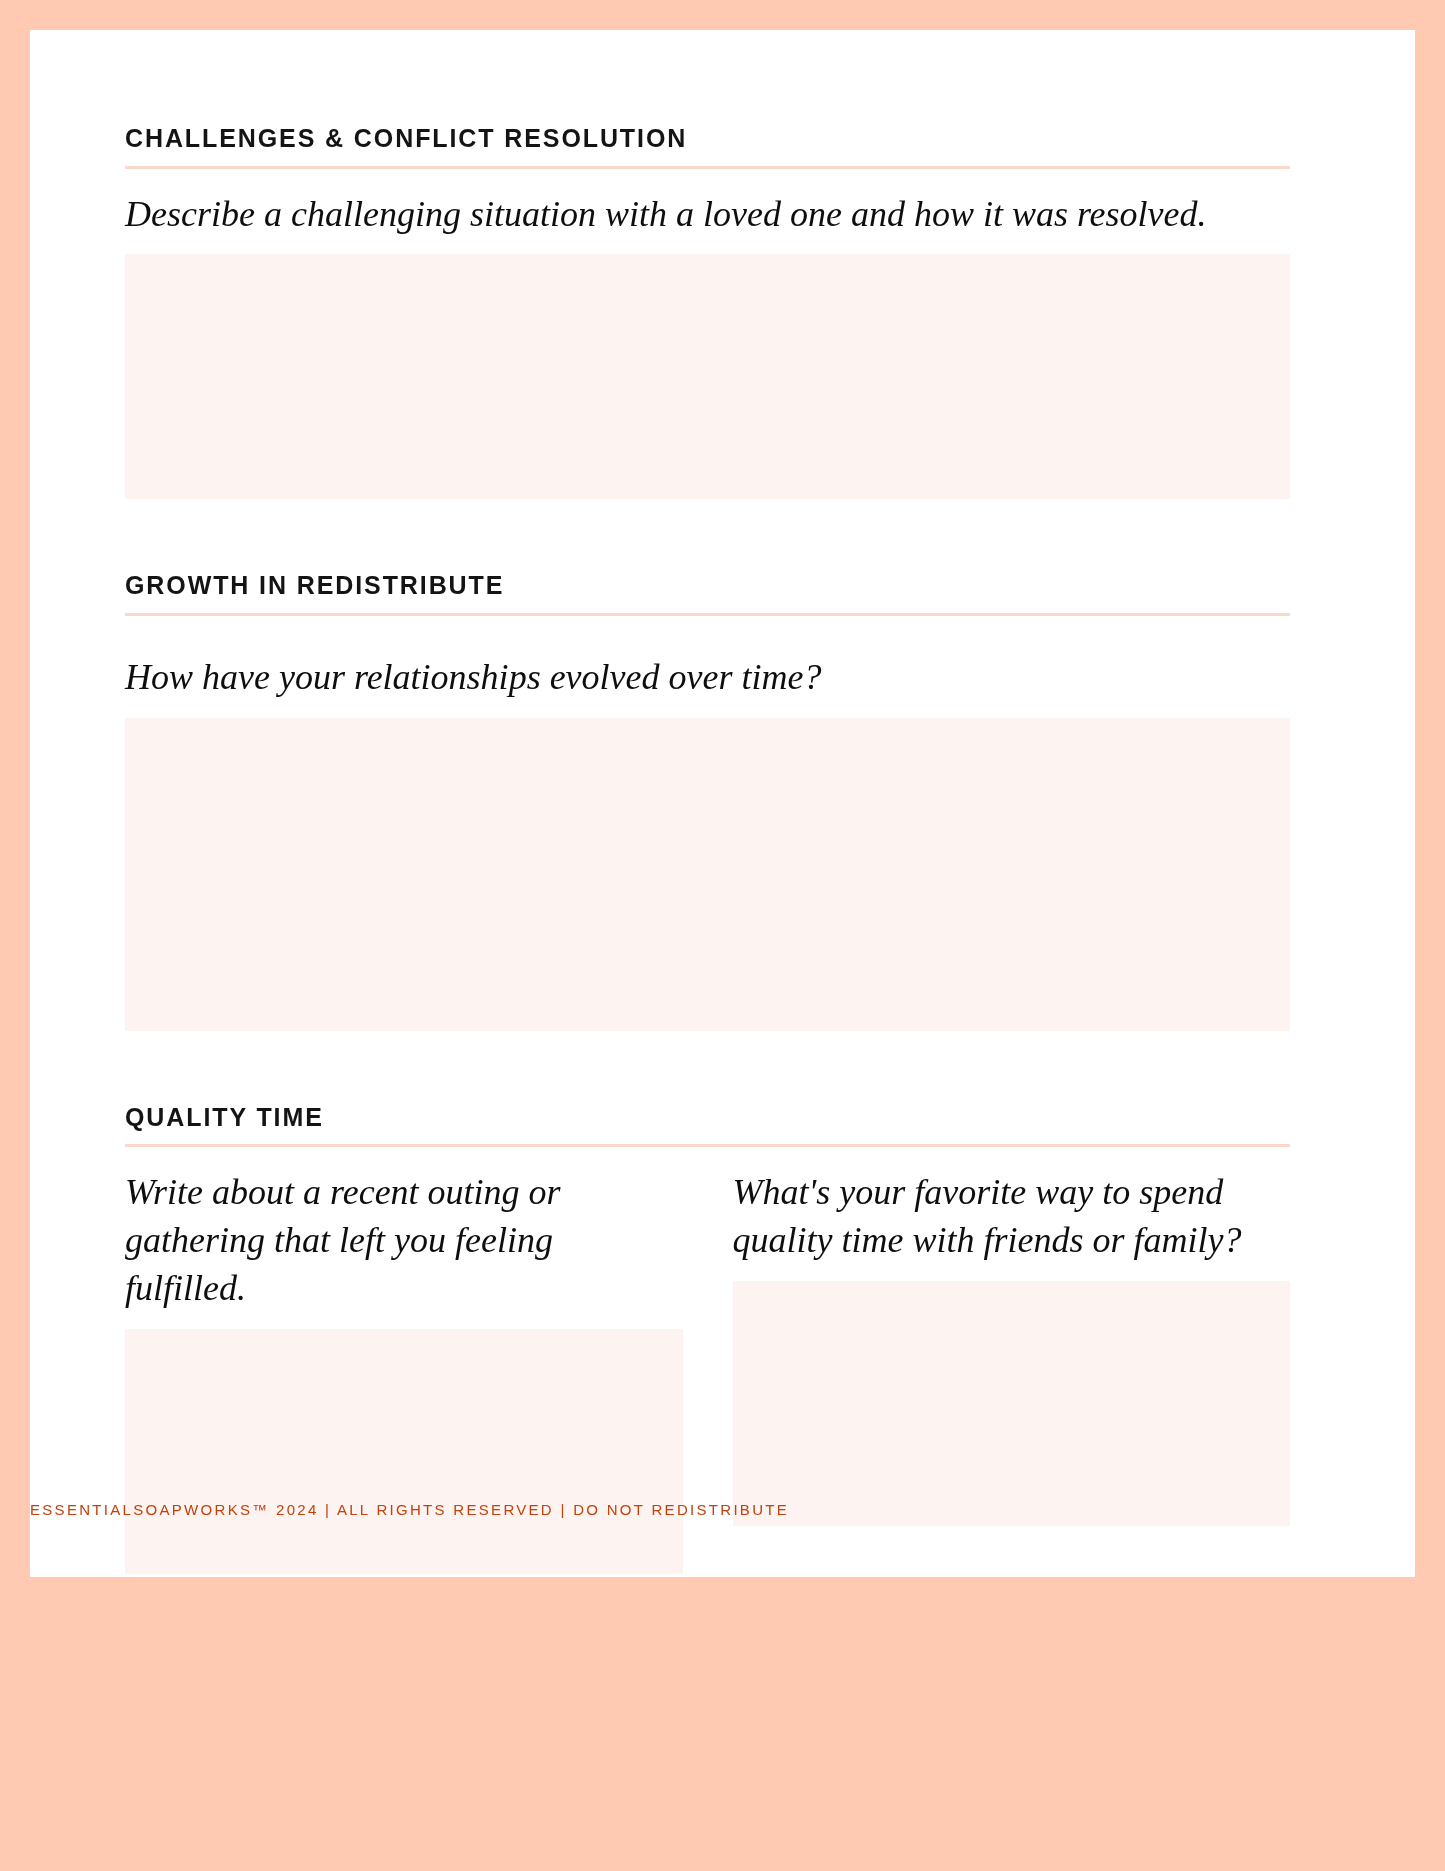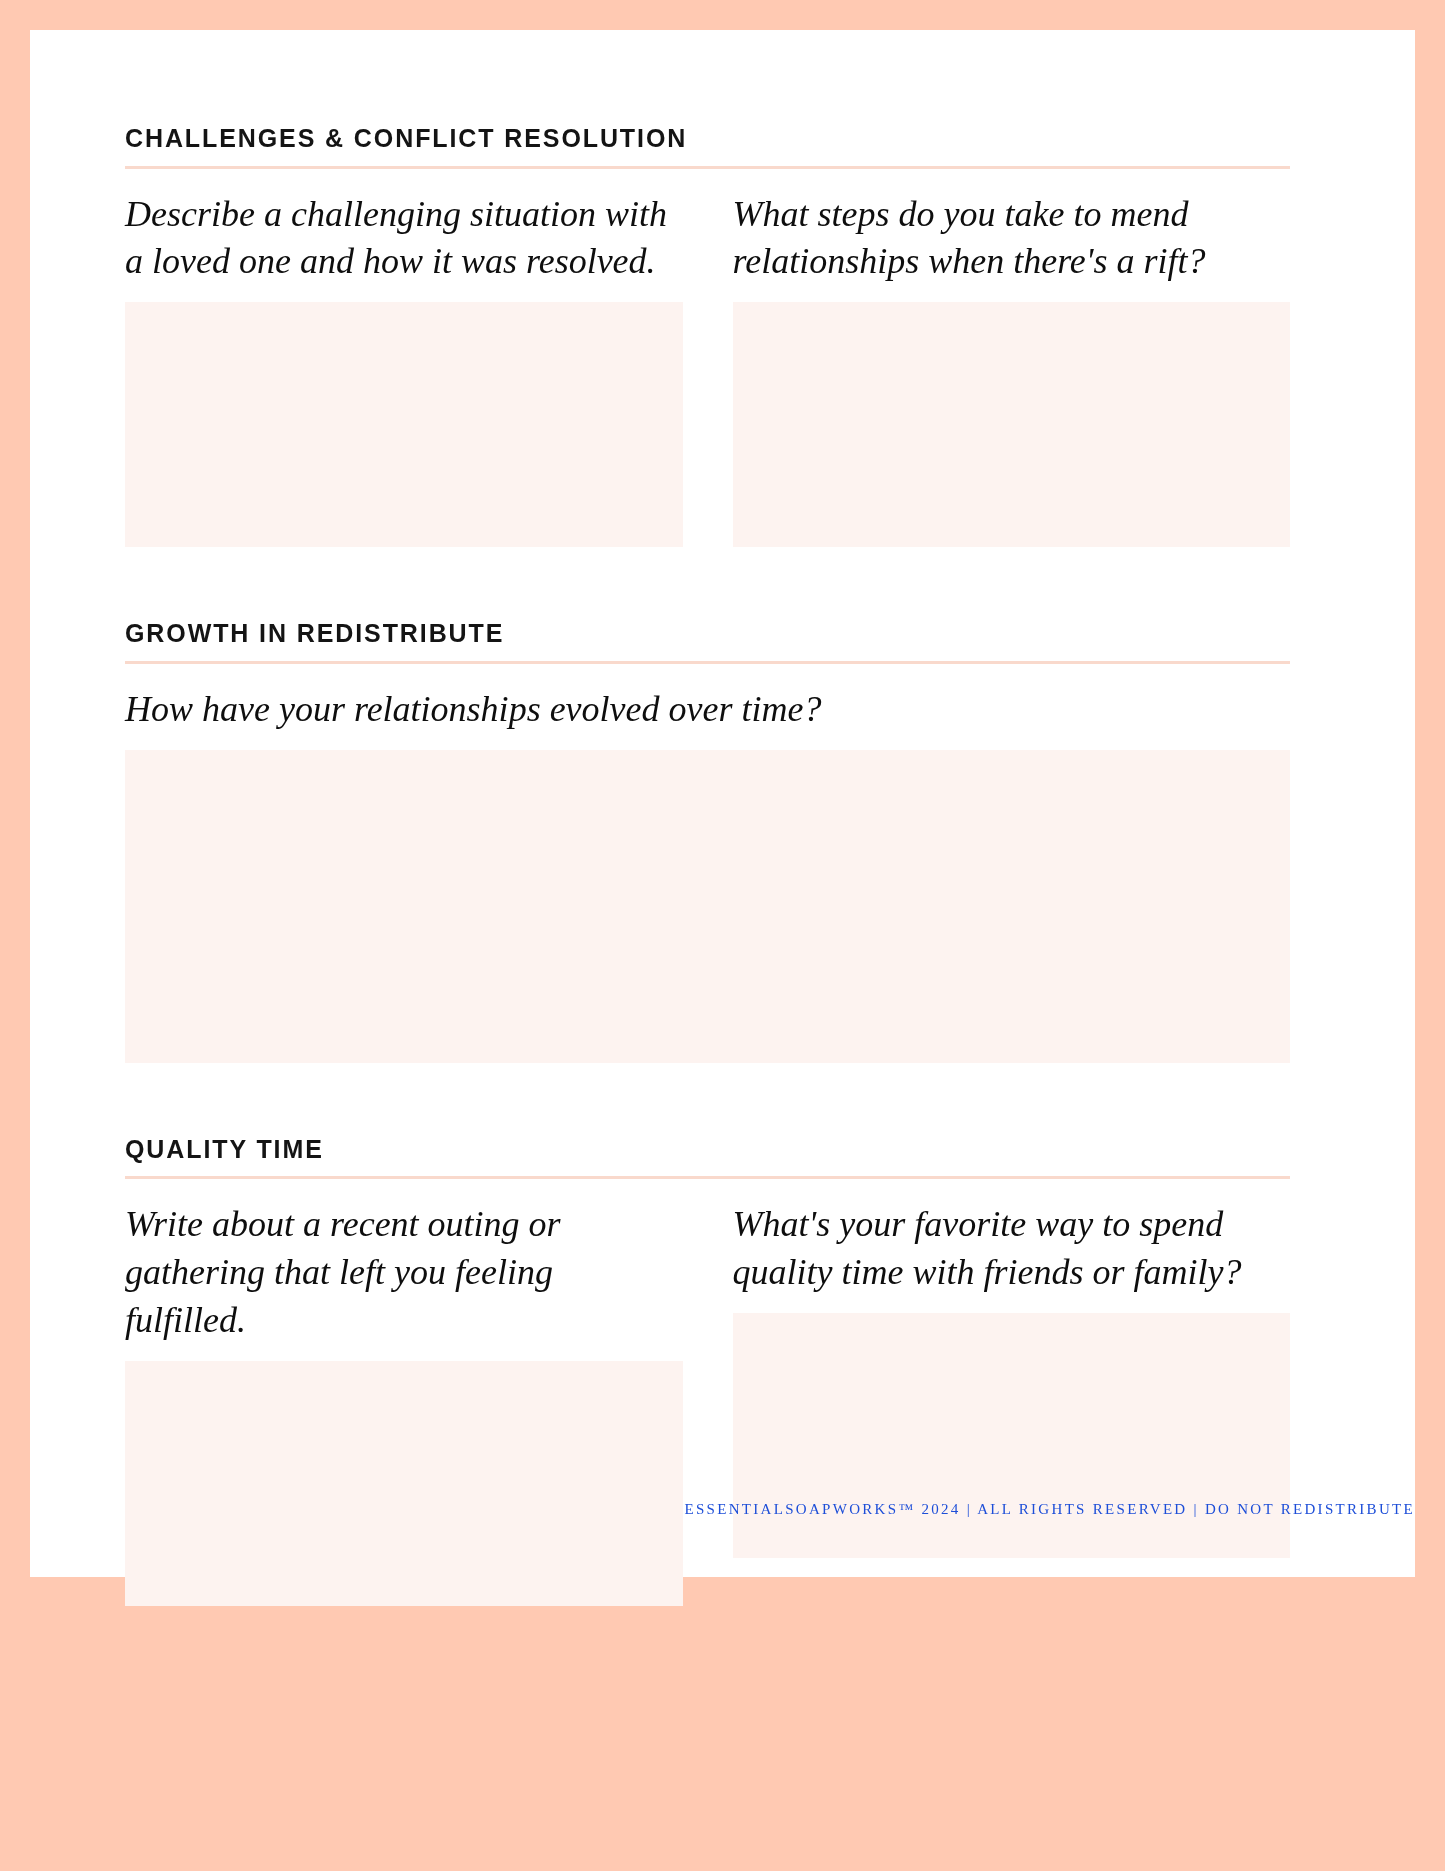--- a/index.html
+++ b/index.html
@@ -61,21 +61,21 @@
 
   
   .row {
     display: flex;
     gap: 50px;
     margin-top: 22px;
     align-items: flex-start;
   }
 
   .col { flex: 1 1 0; min-width: 0; }
-  .col-full { width: 100%; }
+  .col-full { width: 100%; margin-top: 16px; }
 
   .prompt {
     font-family: "Liberation Serif", serif;
     font-style: italic;
     font-size: 36px;
     line-height: 1.33;
     color: #0E0E0E;
   }
 
   .writebox {
@@ -91,47 +91,43 @@
   
   .gap-lg { height: 73px; }
   .gap-xl { height: 73px; }
 
   
   .footer {
     position: absolute;
     left: 0;
     right: 0;
     bottom: 59px;
-    text-align: right;
-    font-family: Liberation Serif, serif;
+    text-align: left;
+    font-family: Liberation Sans, sans-serif;
     font-size: 15px;
     letter-spacing: 2.3px;
-    color: #1d4ed8;
+    color: #c2410c;
     white-space: nowrap;
   }
 </style>
 </head>
 <body>
 
 <div class="page-frame">
   <div class="page-sheet">
 
     <div class="page-content">
 
       <div class="section">
         <div class="section-heading">CHALLENGES &amp; CONFLICT RESOLUTION</div>
         <div class="section-rule"></div>
 
         <div class="row">
           <div class="col">
             <div class="prompt">Describe a challenging situation with a loved one and how it was resolved.</div>
-            <div class="writebox wb-short"></div>
-          </div>
-          <div class="col">
-            <div class="prompt">What steps do you take to mend relationships when there's a rift?</div>
             <div class="writebox wb-short"></div>
           </div>
         </div>
       </div>
 
       <div class="gap-lg"></div>
 
       <div class="section">
         <div class="section-heading">GROWTH IN REDISTRIBUTE</div>
         <div class="section-rule"></div>

